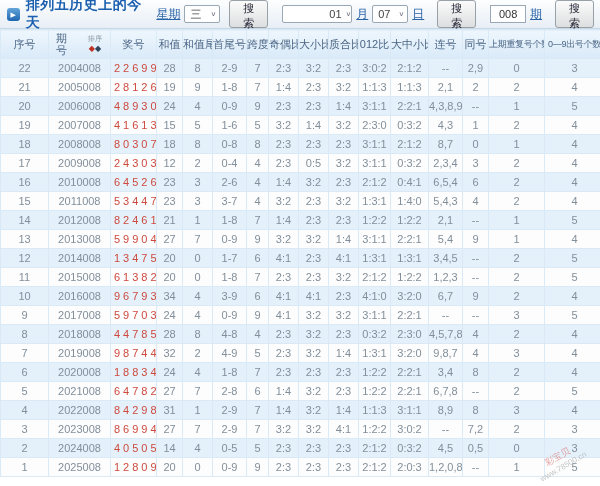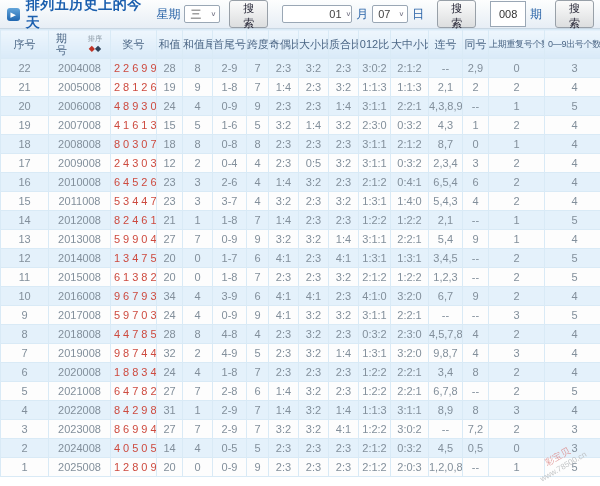--- a/index.html
+++ b/index.html
@@ -8,31 +8,31 @@
 
   
   .topbar { height:29px; display:flex; align-items:center; justify-content:space-between;
     padding:0 6px 0 7px; background:linear-gradient(#fdfefe,#e7eef5); border-bottom:1px solid #c9d7e3; }
   .title-left { display:flex; align-items:center; }
   .title-icon { width:13px; height:13px; border-radius:3px; background:linear-gradient(#63a5da,#1f66b0);
     color:#fff; font-size:7px; line-height:13px; text-align:center; display:inline-block; }
   .title { color:#1b5fae; font-size:14px; font-weight:bold; margin-left:6px; letter-spacing:0.5px; }
 
   .controls { display:flex; align-items:center; font-size:12px; color:#2a64a8; }
-  .lbl { margin:0 4px; white-space:nowrap; }
+  .lbl { margin:0 4px; white-space:nowrap;text-decoration:underline; }
   .select { display:inline-flex; align-items:center; justify-content:space-between;
     border:1px solid #9aa7b5; background:#fff; height:18px; min-width:36px; padding:0 3px 0 5px;
     font-size:11px; color:#444; border-radius:2px; cursor:default; }
   .chev { color:#778; font-size:8px; margin-left:4px; transform:scaleY(0.8); }
   .btn { height:28px; padding:0 9px; margin-left:9px; font-size:11px; color:#223;
     background:linear-gradient(#fbfbfb,#dcdedf); border:1px solid #98a0a8; border-radius:3px;
     cursor:pointer; font-family:inherit; }
   .gap { margin-left:14px;padding-left:46px; }
   .issue-input { width:36px; height:18px; border:1px solid #9aa7b5; font-size:11px; text-align:center;
-    color:#333; padding:12px 2px; font-family:inherit; }
+    color:#333; padding:4px 2px; font-family:inherit; }
 
   
   table { border-collapse:collapse; table-layout:fixed; width:597px; font-size:11px; color:#828f9b; }
   th, td { border:1px solid #d9eaf6; text-align:center; padding:0; overflow:hidden; white-space:nowrap; }
   thead th { background:linear-gradient(#eef6fd,#d9eaf8); color:#4a6584; font-weight:normal;
     height:29px; font-size:11px; }
   thead th.small { font-size:9px; letter-spacing:-0.3px; }
   tbody td { height:19px; background:#fdfdfd; }
   tbody tr.alt td { background:#e4f1fb; }
   td.prize { color:#cd4a3f; font-weight:normal; letter-spacing:3px; padding-left:3px; }

